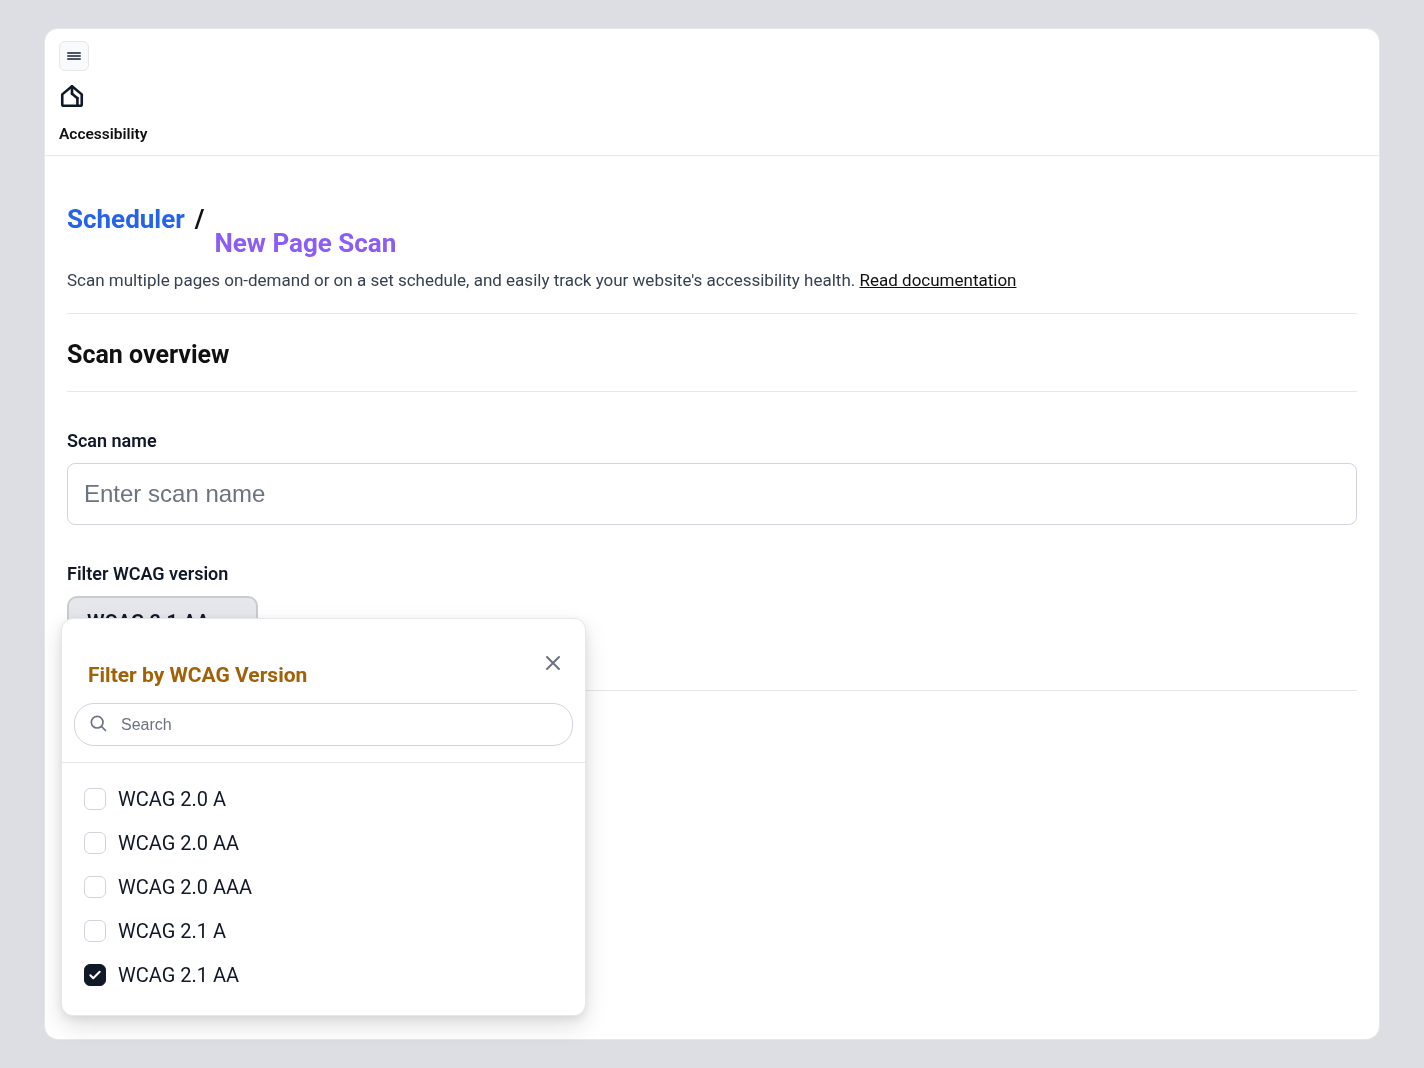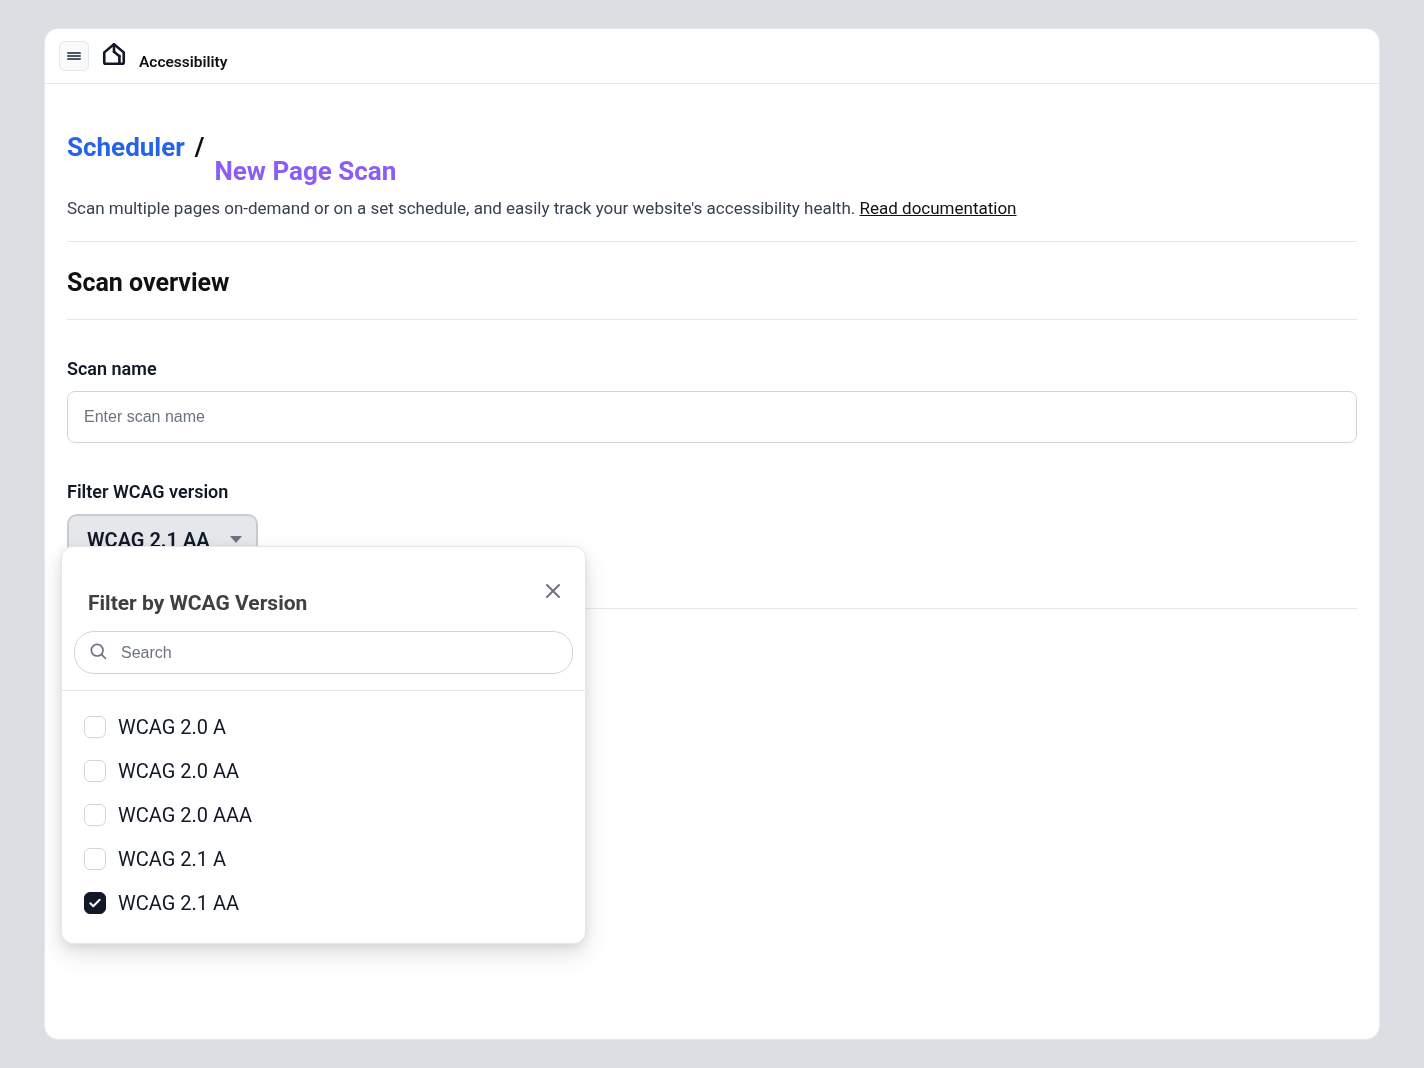--- a/index.html
+++ b/index.html
@@ -15,24 +15,25 @@
   background: #fff;
   border: 1px solid #e5e7eb;
   border-radius: 14px;
   height: 100%;
   display: flex;
   flex-direction: column;
   overflow: visible;
 }
 .header {
   display: flex;
-  align-items: flex-end;
+  align-items: flex-start;
   gap: 12px;
   padding: 12px 14px;
   border-bottom: 1px solid #e5e7eb;
+  flex-direction: column;
 }
 .menu-btn {
   width: 30px;
   height: 30px;
   border: 1px solid #e5e7eb;
   border-radius: 6px;
   background: #f9fafb;
   display: flex;
   align-items: center;
   justify-content: center;
@@ -49,21 +50,21 @@
 .divider { border-top: 1px solid #e5e7eb; margin-top: 20px; }
 .section-title { font-size: 25px; font-weight: 700; margin-top: 26px; }
 .divider2 { border-top: 1px solid #e5e7eb; margin-top: 22px; }
 .field { margin-top: 38px; }
 .field-label { font-size: 18px; font-weight: 600; color: #111827; margin-bottom: 12px; }
 .text-input {
   width: 100%;
   border: 1px solid #d1d5db;
   border-radius: 8px;
   padding: 16px 16px;
-  font-size: 16px;
+  font-size: 24px;
   color: #15803d;
   background: #fff;
 }
 .text-input::placeholder { color: #6b7280; }
 .select-btn {
   display: inline-flex;
   align-items: center;
   gap: 14px;
   padding: 12px 14px 12px 18px;
   background: #e5e7eb;
@@ -79,21 +80,21 @@
   position: absolute;
   top: 462px;
   left: 16px;
   width: 525px;
   background: #fff;
   border: 1px solid #e5e7eb;
   border-radius: 12px;
   box-shadow: 0 10px 25px rgba(0,0,0,0.12), 0 3px 8px rgba(0,0,0,0.08);
 }
 .dropdown-header { display: flex; align-items: center; justify-content: space-between; padding: 20px 18px 10px 26px; }
-.dropdown-title { font-size: 21px; font-weight: 700; color: #404040; margin-top: 24px; }
+.dropdown-title { font-size: 21px; font-weight: 700; color: #a16207; margin-top: 24px; }
 .close-btn { width: 28px; height: 28px; display: flex; align-items: center; justify-content: center; color: #6b7280; font-size: 20px; }
 .search-wrap { padding: 6px 12px 16px 12px; }
 .search-box { position: relative; }
 .search-input {
   width: 100%;
   border: 1px solid #d1d5db;
   border-radius: 20px;
   padding: 12px 12px 11px 46px;
   font-size: 16px;
   color: #111827;

